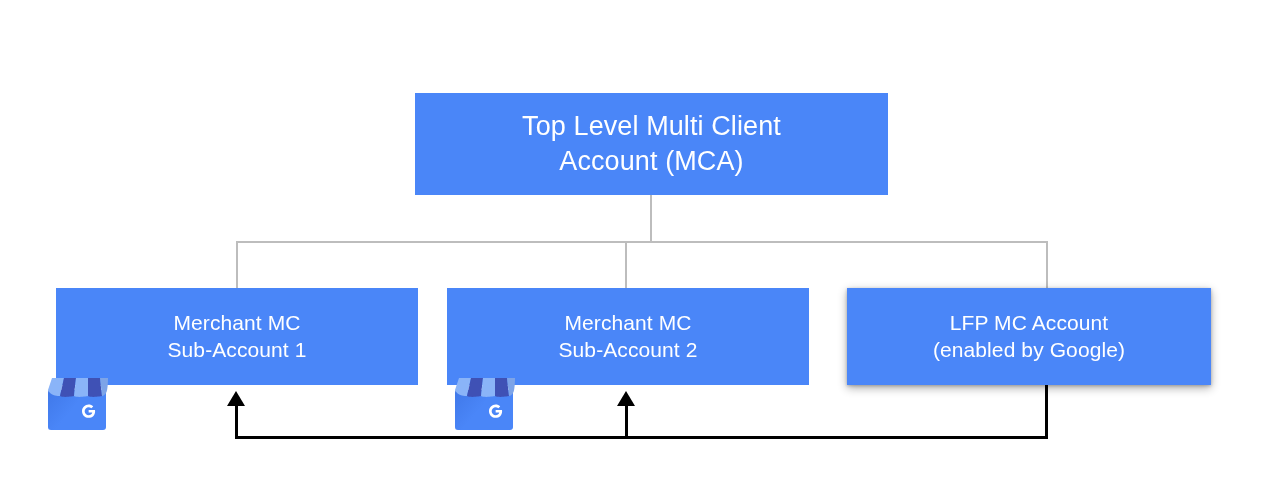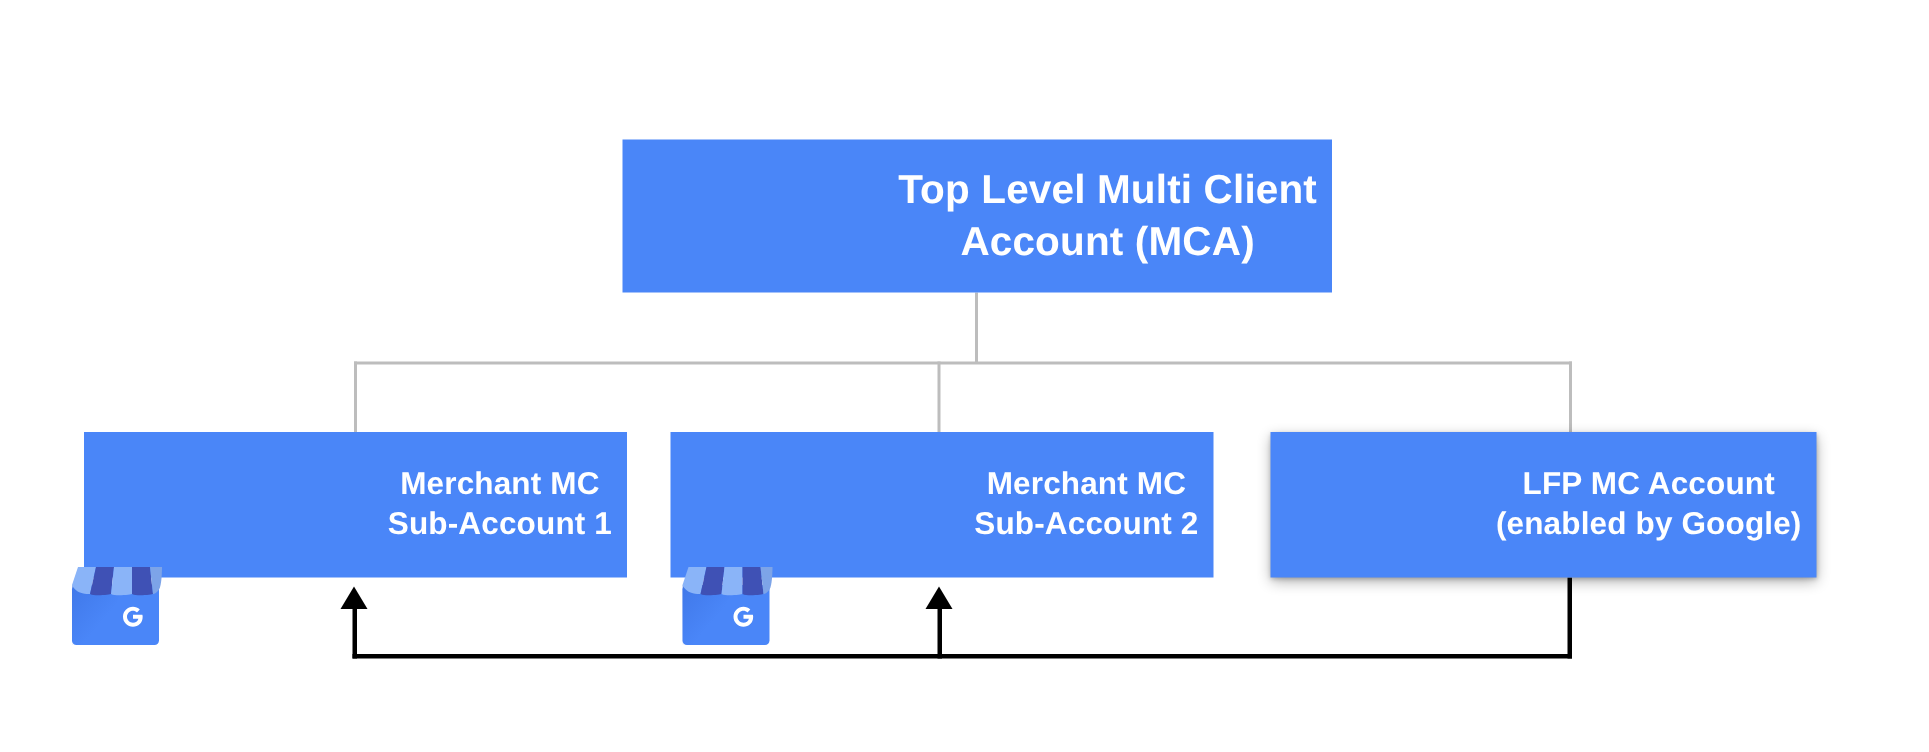--- a/index.html
+++ b/index.html
@@ -19,24 +19,24 @@
     overflow: hidden;
   }
 
   
   .node {
     position: absolute;
     background: #4a86f8;
     color: #ffffff;
     display: flex;
     align-items: center;
-    justify-content: flex-end;
+    justify-content: center;
     text-align: center;
     line-height: 1.28;
-    font-weight: 700;
+    font-weight: 400;
     letter-spacing: 0.1px;
     box-sizing: border-box;
     padding: 4px 10px;
   }
   .node .label {
     display: block;
     white-space: pre-line;
   }
 
   #node-mca {

